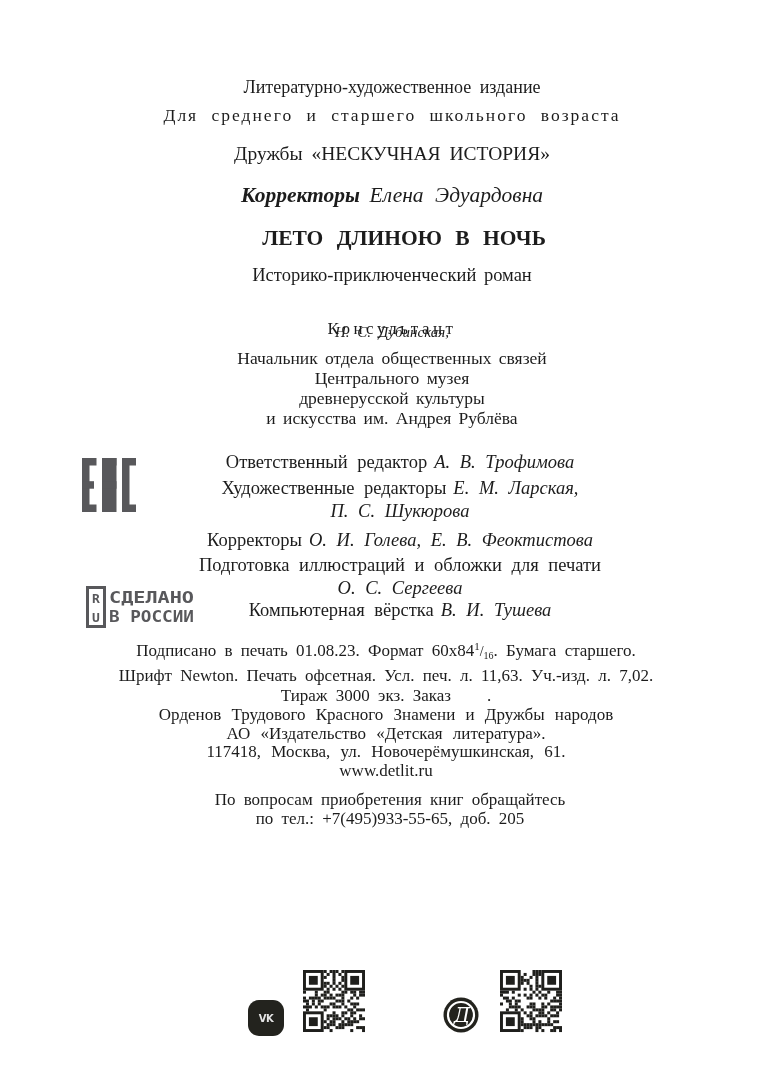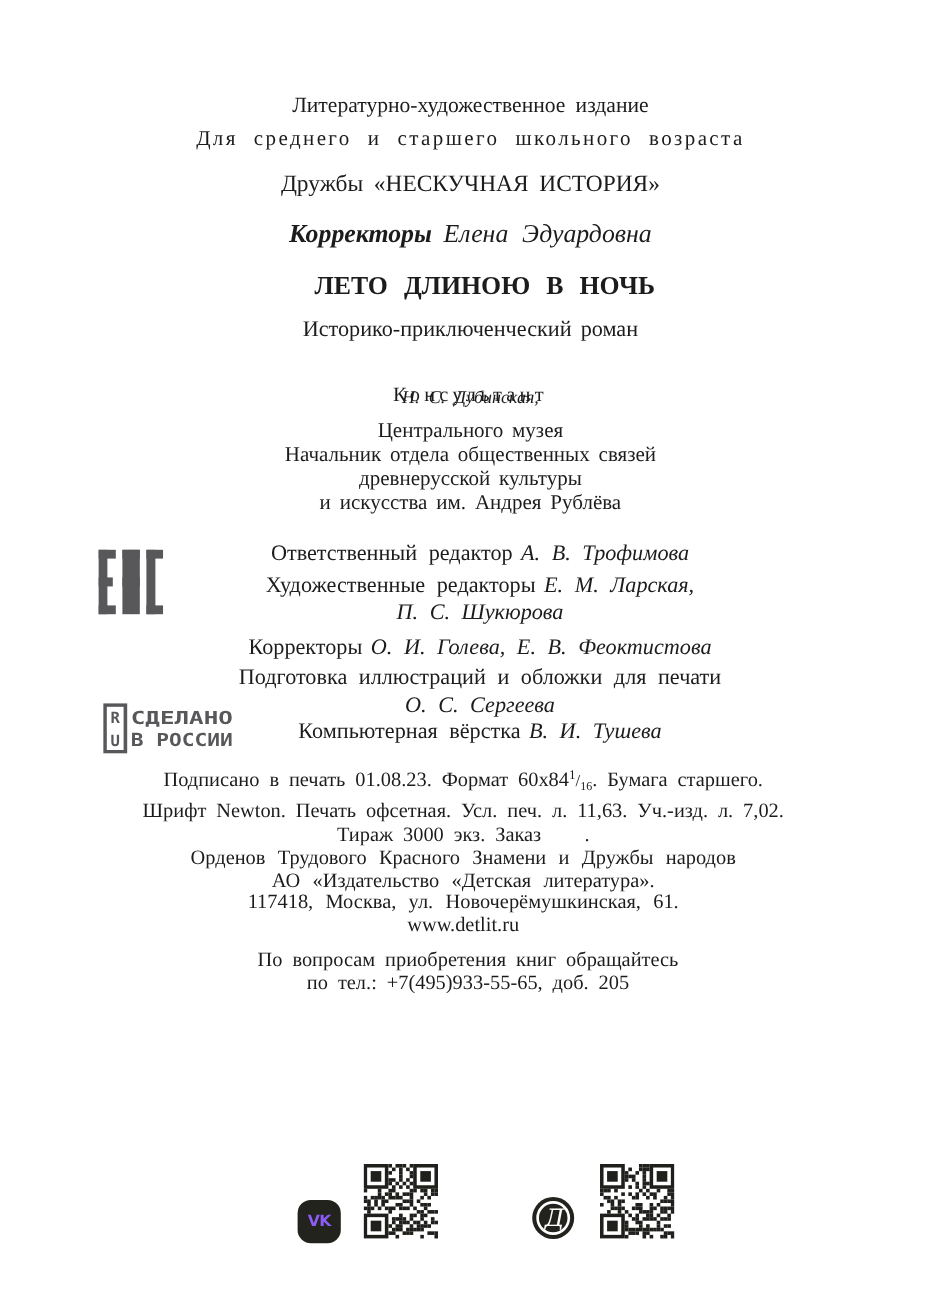--- a/index.html
+++ b/index.html
@@ -40,22 +40,22 @@
   .imprint .sub{font-size:10px;vertical-align:-3px;text-align:right;}
   .imprint .order-gap{display:inline-block;width:36px;}
 
   .publisher{position:absolute;top:706px;left:-6px;width:784px;text-align:center;
     font-size:17px;line-height:18.6px;word-spacing:6px;}
   .contact{position:absolute;top:791px;left:-2px;width:784px;text-align:center;
     font-size:17px;line-height:18.6px;word-spacing:4px;}
 
   .vk-badge{position:absolute;left:248px;top:1000px;width:36px;height:36px;border-radius:11px;
     background:#23231e;display:flex;align-items:center;justify-content:center;}
-  .vk-badge span{color:#8b5cf6;font-family:"DejaVu Sans", sans-serif;font-weight:bold;
-    font-size:13px;letter-spacing:-0.5px;}
+  .vk-badge span{color:#e5e5e5;font-family:"DejaVu Sans", sans-serif;font-weight:bold;
+    font-size:10px;letter-spacing:-0.5px;}
   .dl-badge{position:absolute;left:443px;top:997px;width:36px;height:36px;}
   .qr{position:absolute;width:62px;height:64px;}
   .qr1{left:303px;top:970px;}
   .qr2{left:500px;top:970px;}
 </style>
 </head>
 <body>
 
 <div class="page">
 
@@ -64,22 +64,22 @@
   <div class="line series">Дружбы «НЕСКУЧНАЯ ИСТОРИЯ»</div>
 
   <div class="line author"><span class="surname">Корректоры</span><span>Елена Эдуардовна</span></div>
 
   <div class="line title">ЛЕТО ДЛИНОЮ В НОЧЬ</div>
   <div class="line subtitle">Историко-приключенческий роман</div>
 
   <div class="line consultant-role">Консультант</div>
   <div class="line consultant-name italic">Н. С. Дубинская,</div>
   <div class="consultant-desc">
+    <div>Начальник отдела общественных связей</div>
     <div>Центрального музея</div>
-    <div>Начальник отдела общественных связей</div>
     <div>древнерусской культуры</div>
     <div>и искусства им. Андрея Рублёва</div>
   </div>
 
   <svg class="eac" viewBox="0 0 54 54" role="img" aria-label="ЕАС">
     <g fill="#58585b">
       <rect x="0" y="0" width="7.5" height="54"></rect>
         <rect x="0" y="0" width="14.5" height="7.5"></rect>
         <rect x="0" y="23.2" width="12" height="7.5"></rect>
         <rect x="0" y="46.5" width="14.5" height="7.5"></rect>

